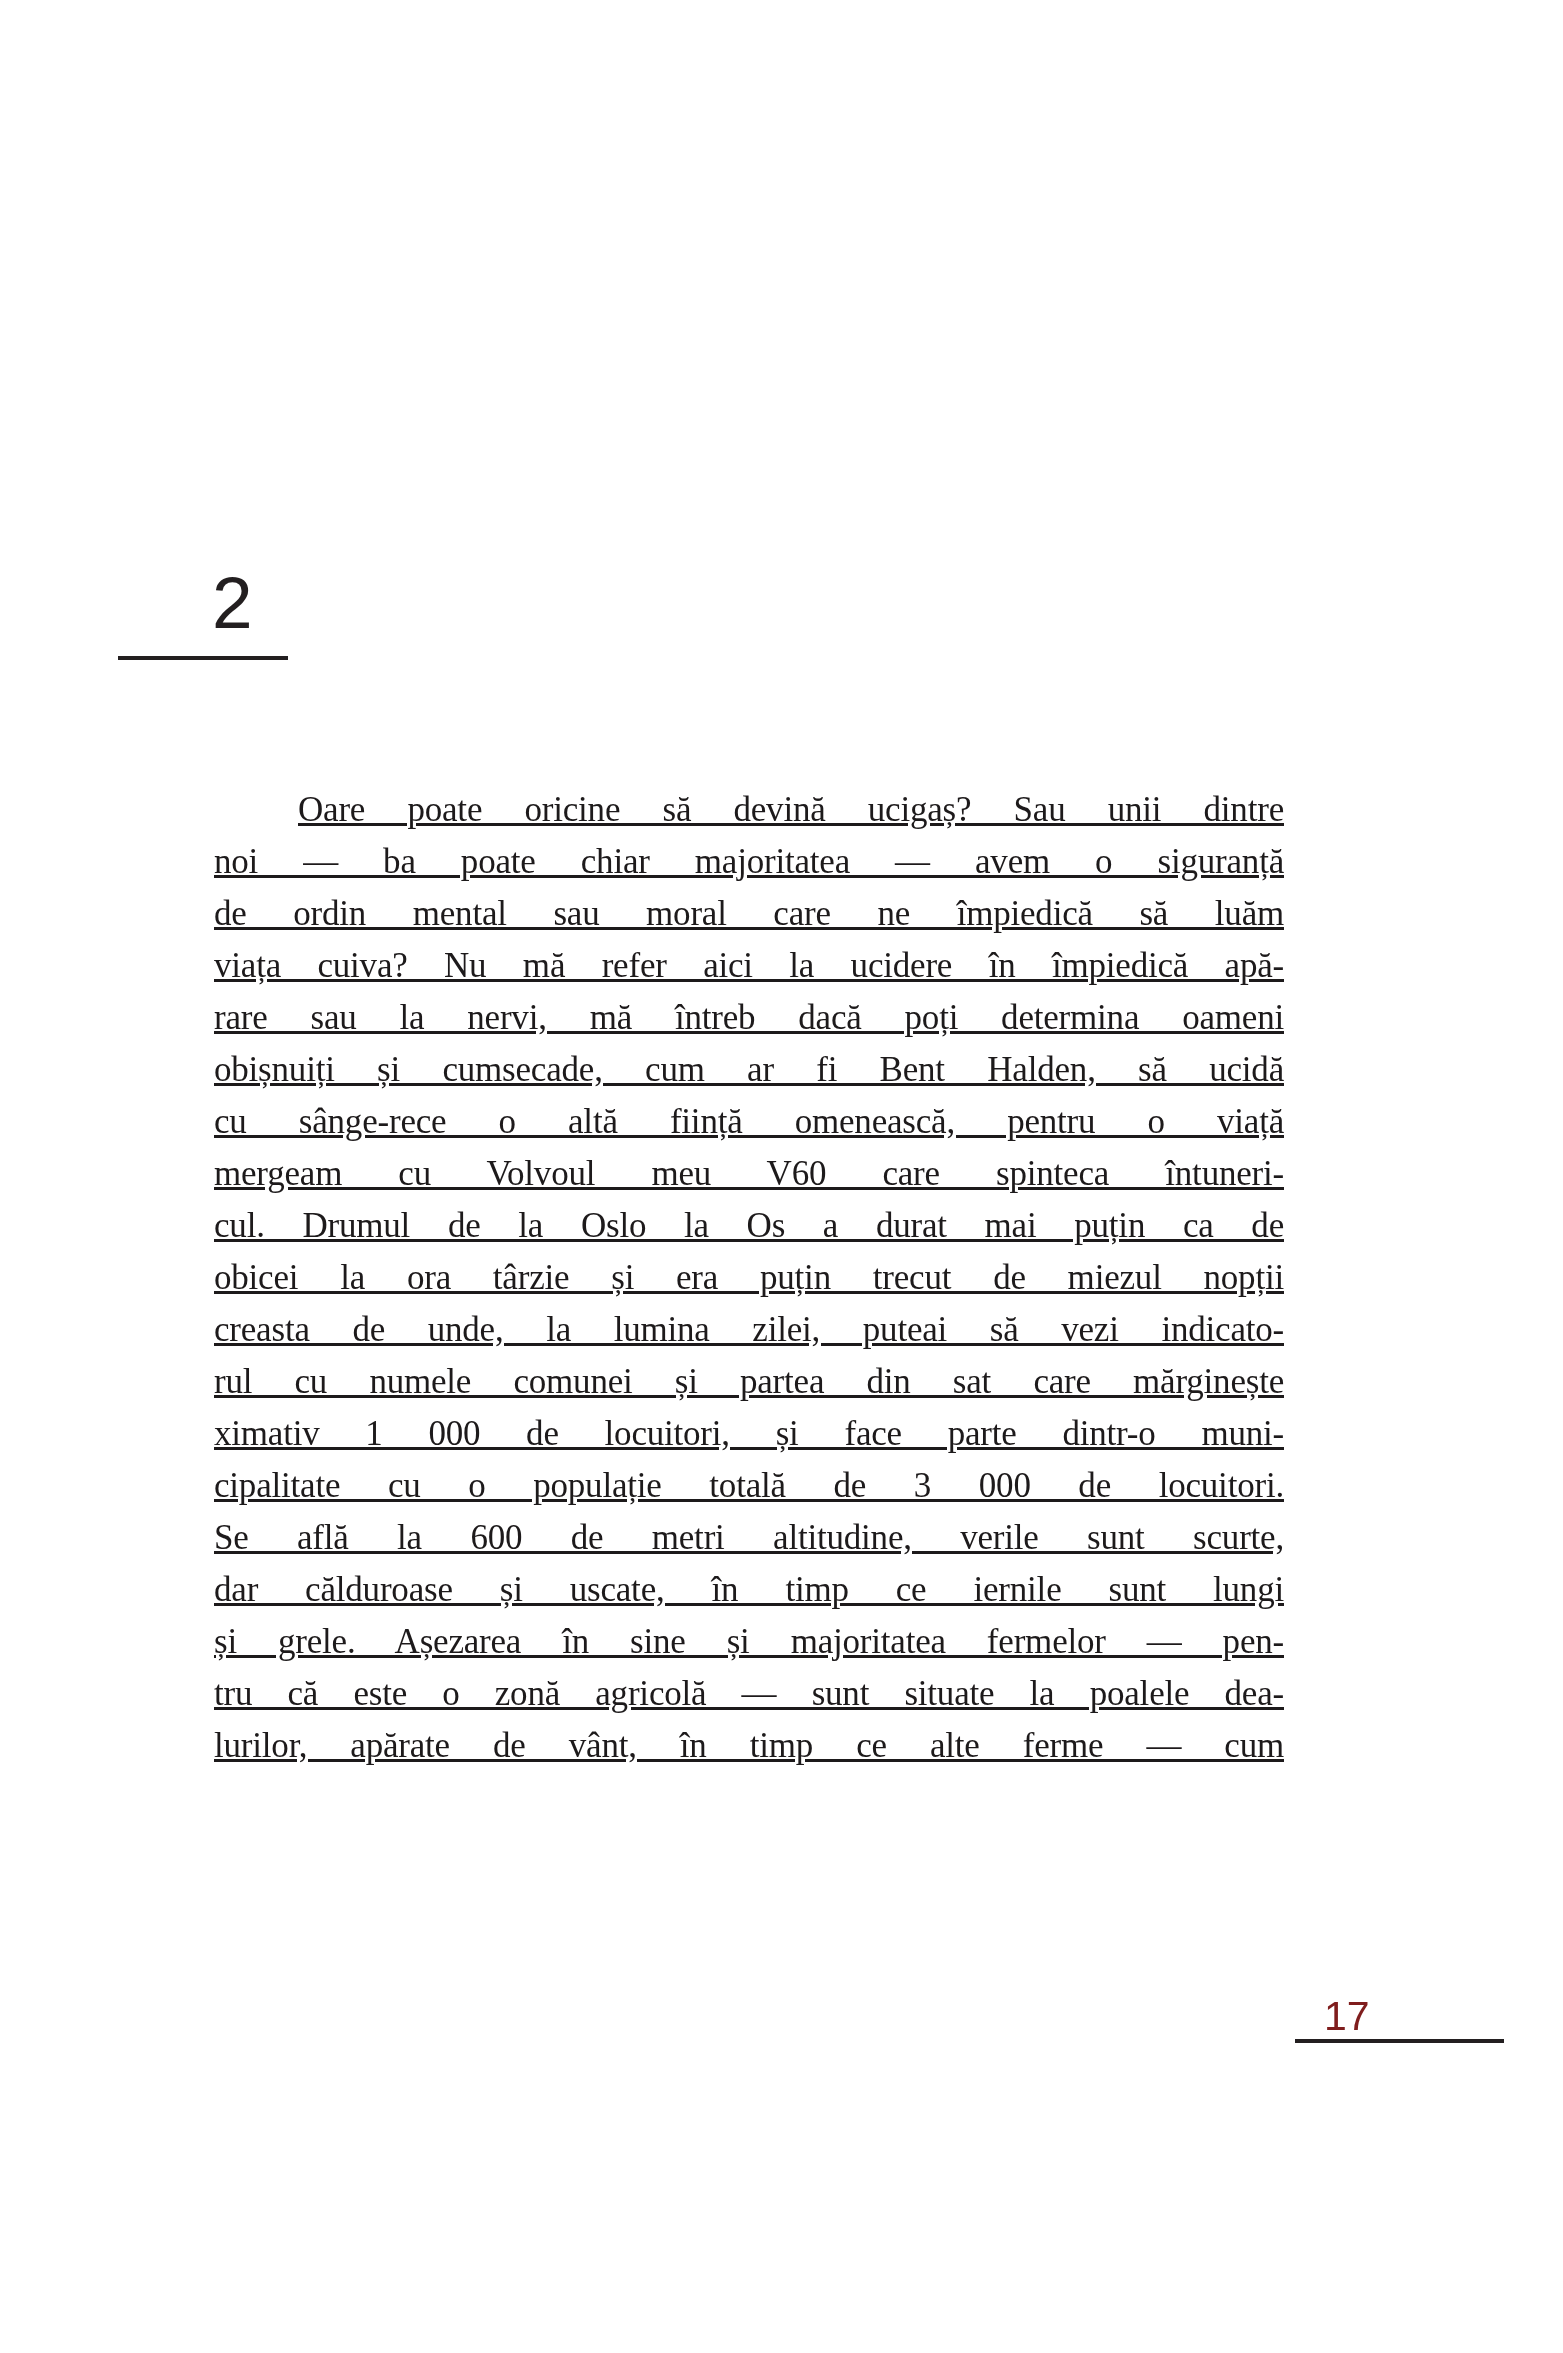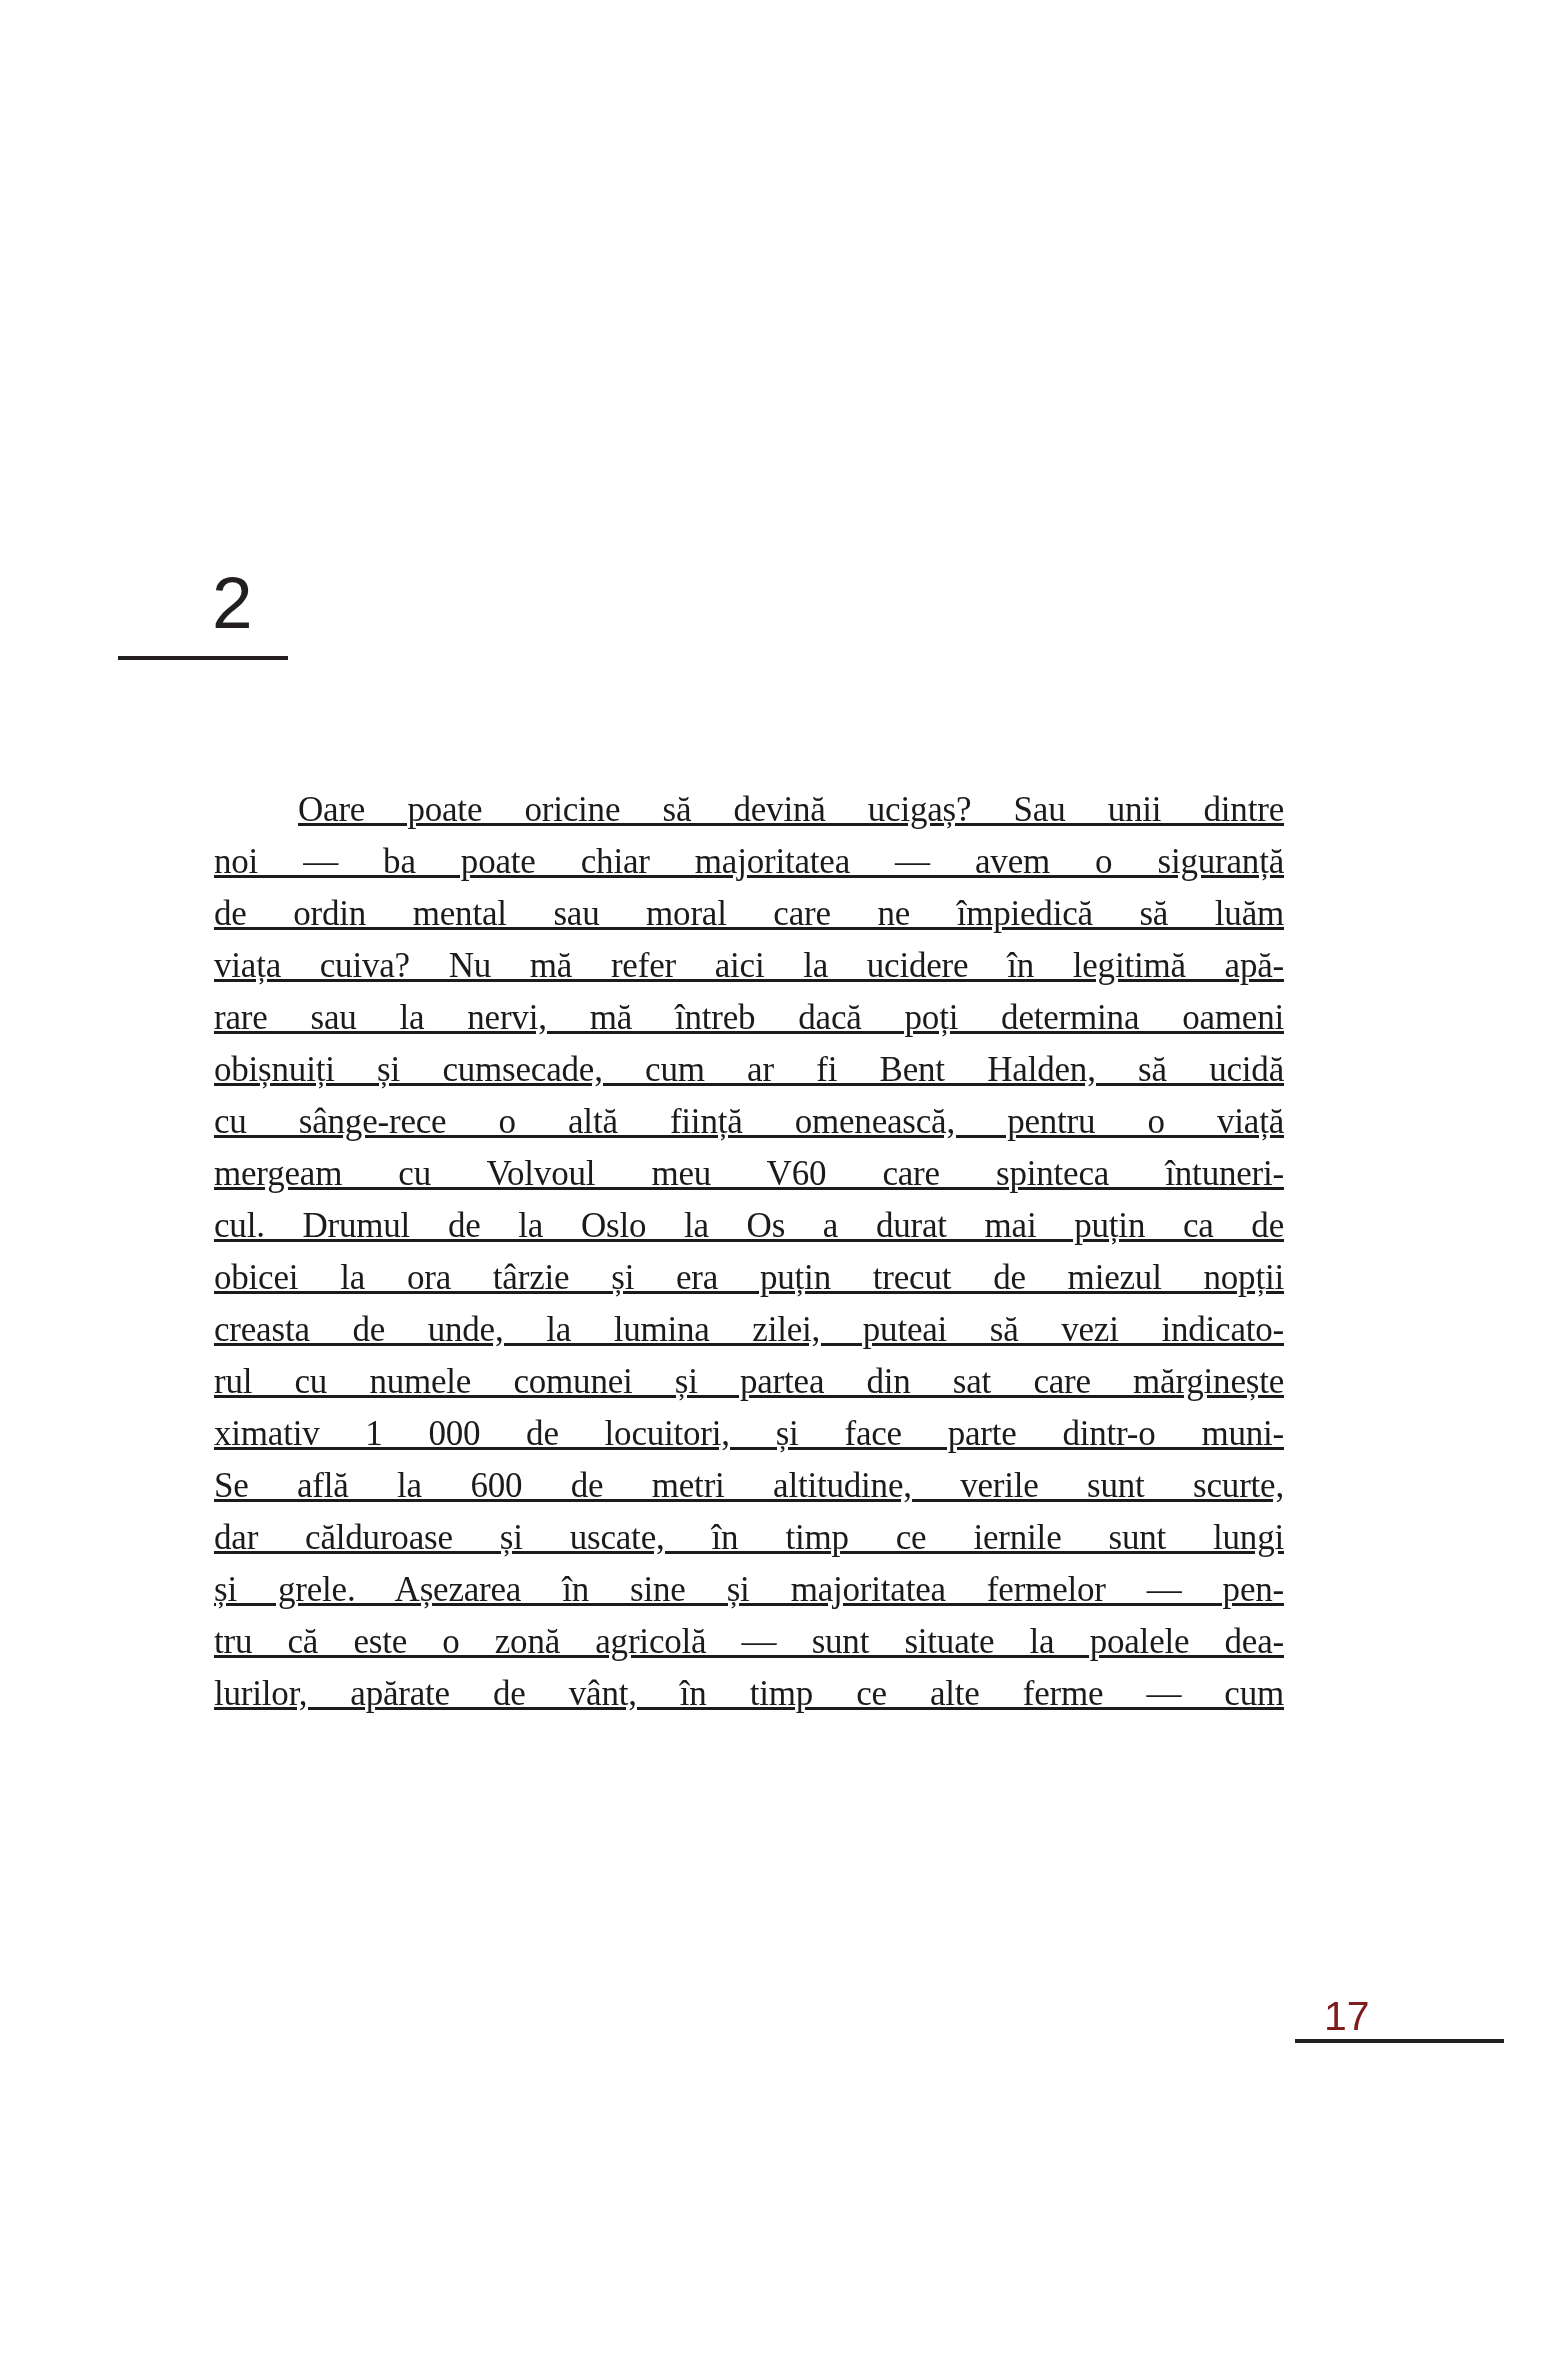--- a/index.html
+++ b/index.html
@@ -77,30 +77,31 @@
 
 <div class="page">
 
   <div class="chapter-number">2</div>
   <div class="chapter-rule"></div>
 
   <div class="text-block">
     <div class="text-line first">Oare poate oricine să devină ucigaș? Sau unii dintre</div>
     <div class="text-line">noi — ba poate chiar majoritatea — avem o siguranță</div>
     <div class="text-line">de ordin mental sau moral care ne împiedică să luăm</div>
-    <div class="text-line">viața cuiva? Nu mă refer aici la ucidere în legitimă apă-</div>
+    <div class="text-line">viața cuiva? Nu mă refer aici la ucidere în împiedică apă-</div>
     <div class="text-line">rare sau la nervi, mă întreb dacă poți determina oameni</div>
     <div class="text-line">obișnuiți și cumsecade, cum ar fi Bent Halden, să ucidă</div>
     <div class="text-line">cu sânge-rece o altă ființă omenească, pentru o viață</div>
     <div class="text-line">mergeam cu Volvoul meu V60 care spinteca întuneri-</div>
     <div class="text-line">cul. Drumul de la Oslo la Os a durat mai puțin ca de</div>
     <div class="text-line">obicei la ora târzie și era puțin trecut de miezul nopții</div>
     <div class="text-line">creasta de unde, la lumina zilei, puteai să vezi indicato-</div>
     <div class="text-line">rul cu numele comunei și partea din sat care mărginește</div>
     <div class="text-line">ximativ 1 000 de locuitori, și face parte dintr-o muni-</div>
+    <div class="text-line">cipalitate cu o populație totală de 3 000 de locuitori.</div>
     <div class="text-line">Se află la 600 de metri altitudine, verile sunt scurte,</div>
     <div class="text-line">dar călduroase și uscate, în timp ce iernile sunt lungi</div>
     <div class="text-line">și grele. Așezarea în sine și majoritatea fermelor — pen-</div>
     <div class="text-line">tru că este o zonă agricolă — sunt situate la poalele dea-</div>
     <div class="text-line">lurilor, apărate de vânt, în timp ce alte ferme — cum</div>
   </div>
 
   <div class="page-number">17</div>
   <div class="footer-rule"></div>
 

